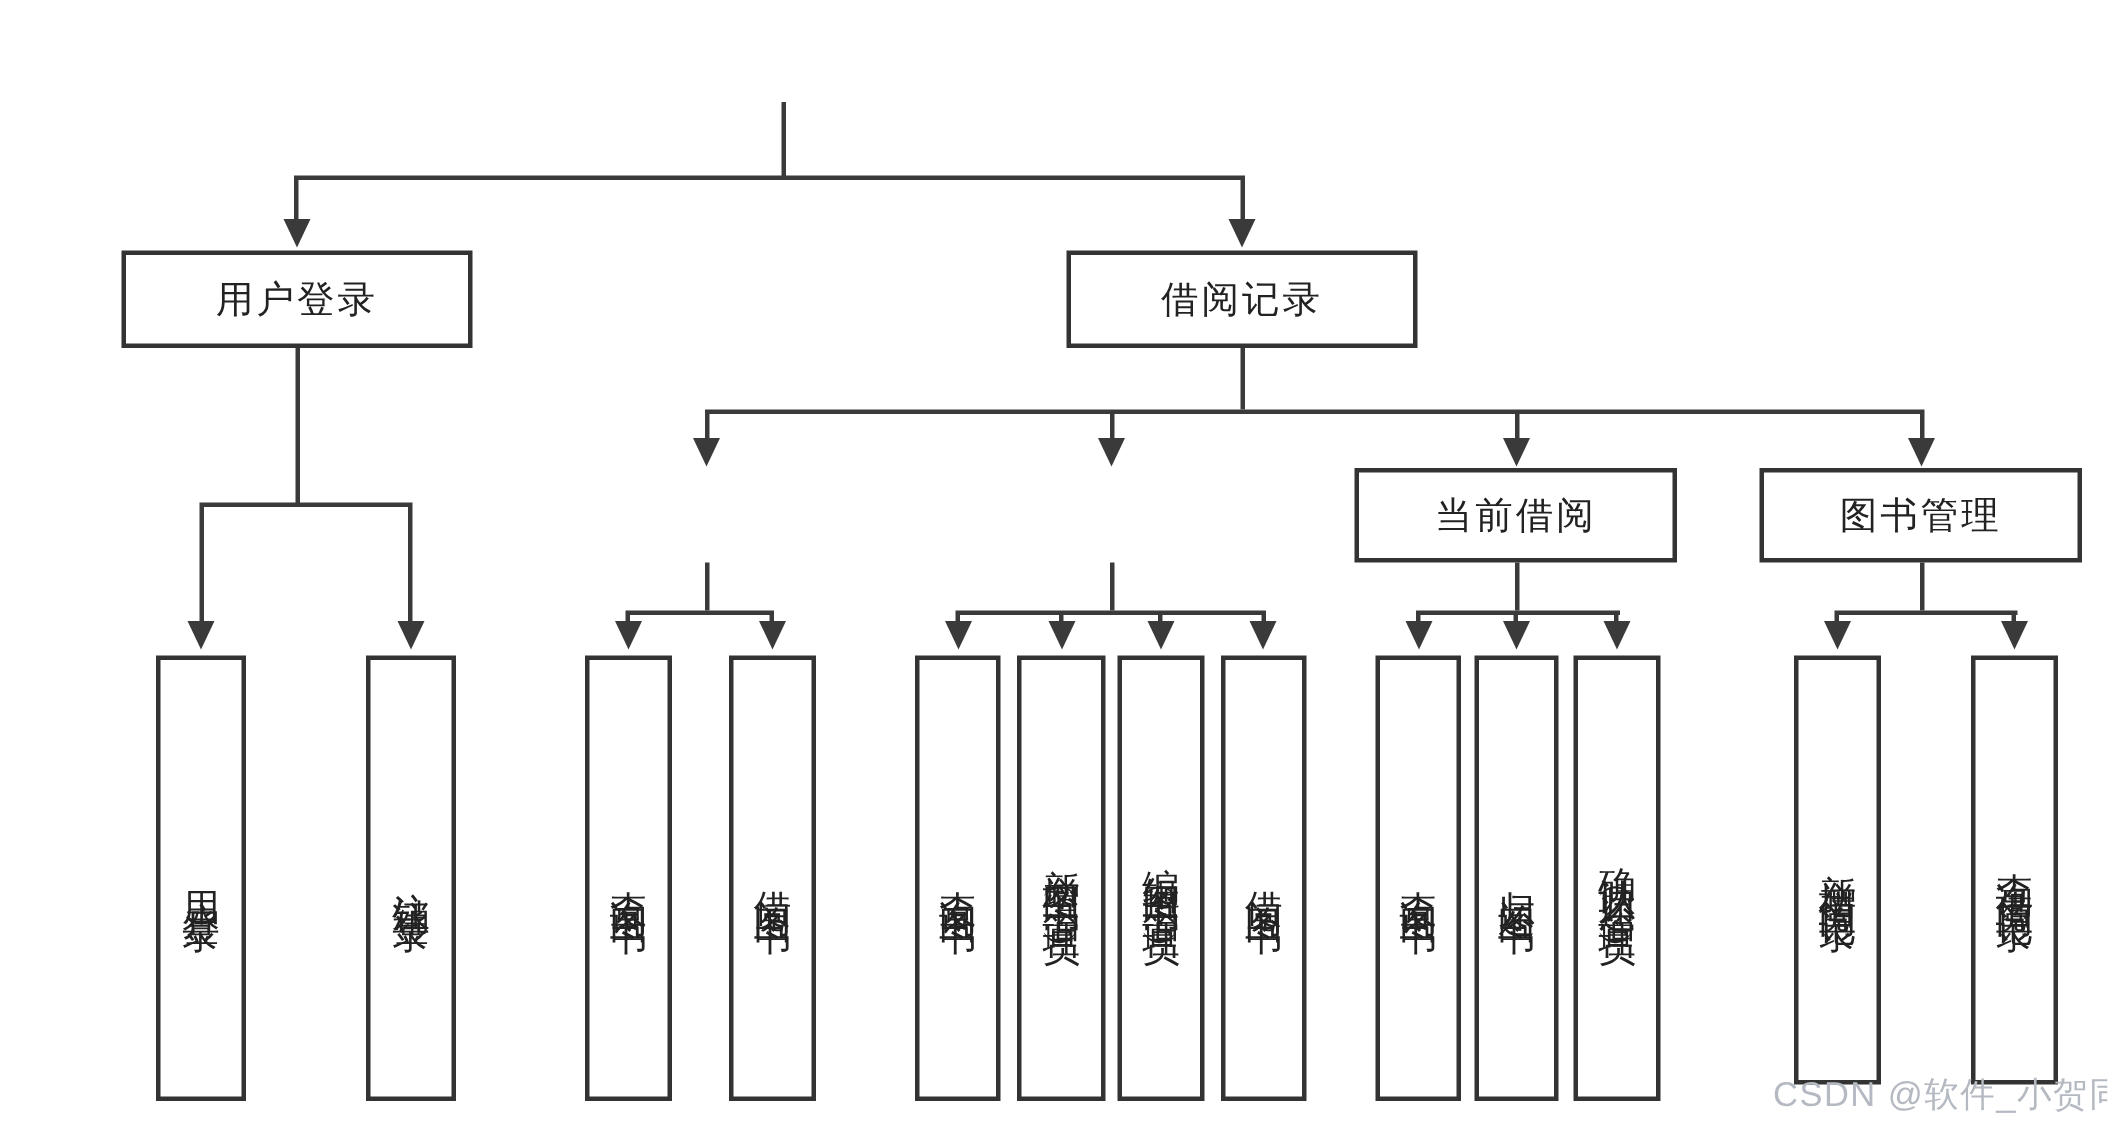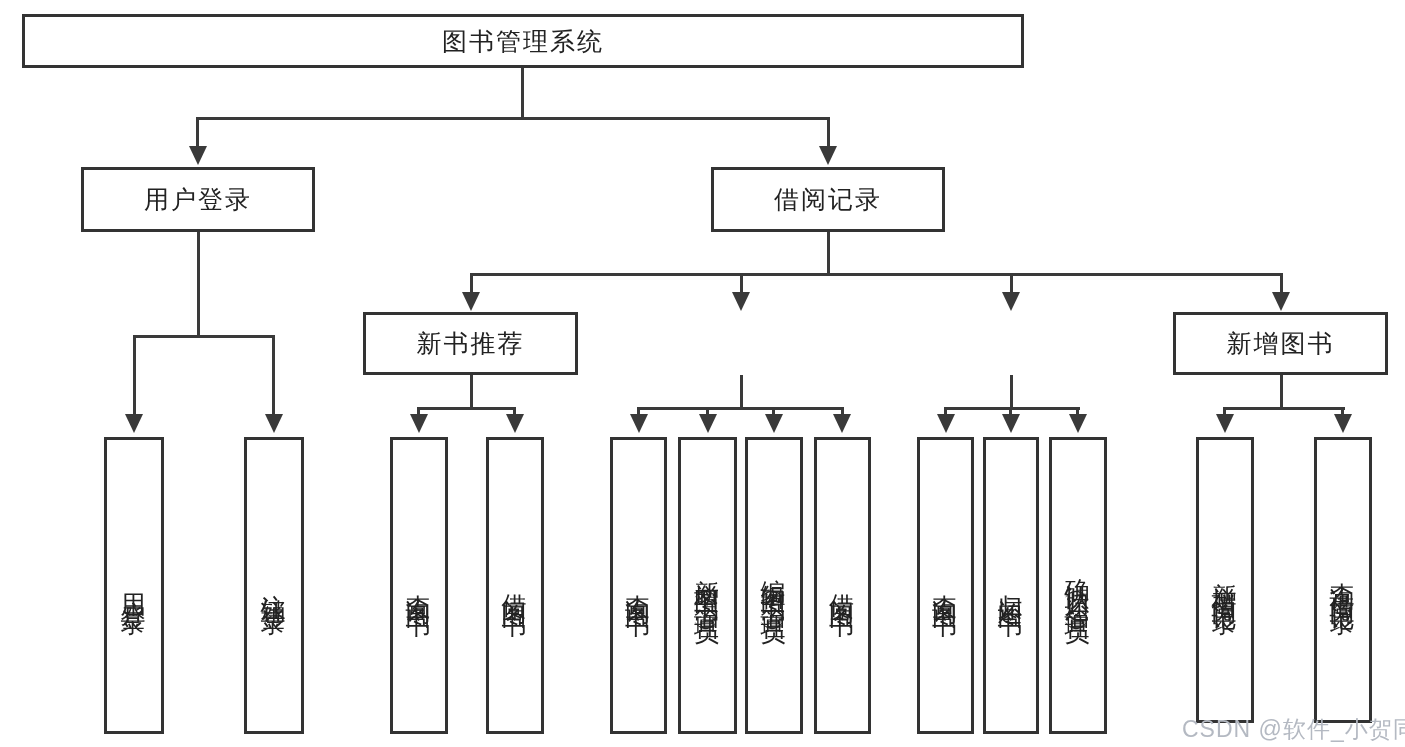--- a/index.html
+++ b/index.html
@@ -32,23 +32,20 @@
     position:absolute; left:1182px; top:714px;
     font-size:23px; color:#b4b9c2; letter-spacing:1px;
     z-index:5; white-space:nowrap;
   }
 </style>
 </head>
 <body>
 
 <div class="stage">
 
-  <div class="box" style="left:22px;top:14px;width:1002px;height:54px">
-    <span>图书管理系统</span>
-  </div>
 
   <div class="line" style="left:521px;top:68px;width:3px;height:52px"></div>
   <div class="line" style="left:196px;top:117px;width:634px;height:3px"></div>
   <div class="line" style="left:196px;top:120px;width:3px;height:26px"></div>
   <div class="line" style="left:827px;top:120px;width:3px;height:26px"></div>
   <div class="arrow" style="left:189px;top:146px"></div>
   <div class="arrow" style="left:819px;top:146px"></div>
 
   <div class="box" style="left:81px;top:167px;width:234px;height:65px">
     <span>用户登录</span>
@@ -68,25 +65,25 @@
   <div class="line" style="left:470px;top:273px;width:813px;height:3px"></div>
   <div class="line" style="left:470px;top:276px;width:3px;height:18px"></div>
   <div class="line" style="left:740px;top:276px;width:3px;height:18px"></div>
   <div class="line" style="left:1010px;top:276px;width:3px;height:18px"></div>
   <div class="line" style="left:1280px;top:276px;width:3px;height:18px"></div>
   <div class="arrow" style="left:462px;top:292px"></div>
   <div class="arrow" style="left:732px;top:292px"></div>
   <div class="arrow" style="left:1002px;top:292px"></div>
   <div class="arrow" style="left:1272px;top:292px"></div>
 
-  <div class="box" style="left:363px;top:312px;width:215px;height:63px">
-    <span>新书推荐</span>
+  <div class="box" style="left:903px;top:312px;width:215px;height:63px">
+    <span>当前借阅</span>
   </div>
   <div class="box" style="left:1173px;top:312px;width:215px;height:63px">
-    <span>新增图书</span>
+    <span>图书管理</span>
   </div>
 
   <div class="line" style="left:470px;top:375px;width:3px;height:32px"></div>
   <div class="line" style="left:417px;top:407px;width:99px;height:3px"></div>
   <div class="line" style="left:417px;top:410px;width:3px;height:6px"></div>
   <div class="line" style="left:513px;top:410px;width:3px;height:6px"></div>
   <div class="arrow" style="left:410px;top:414px"></div>
   <div class="arrow" style="left:506px;top:414px"></div>
 
   <div class="line" style="left:740px;top:375px;width:3px;height:32px"></div>

